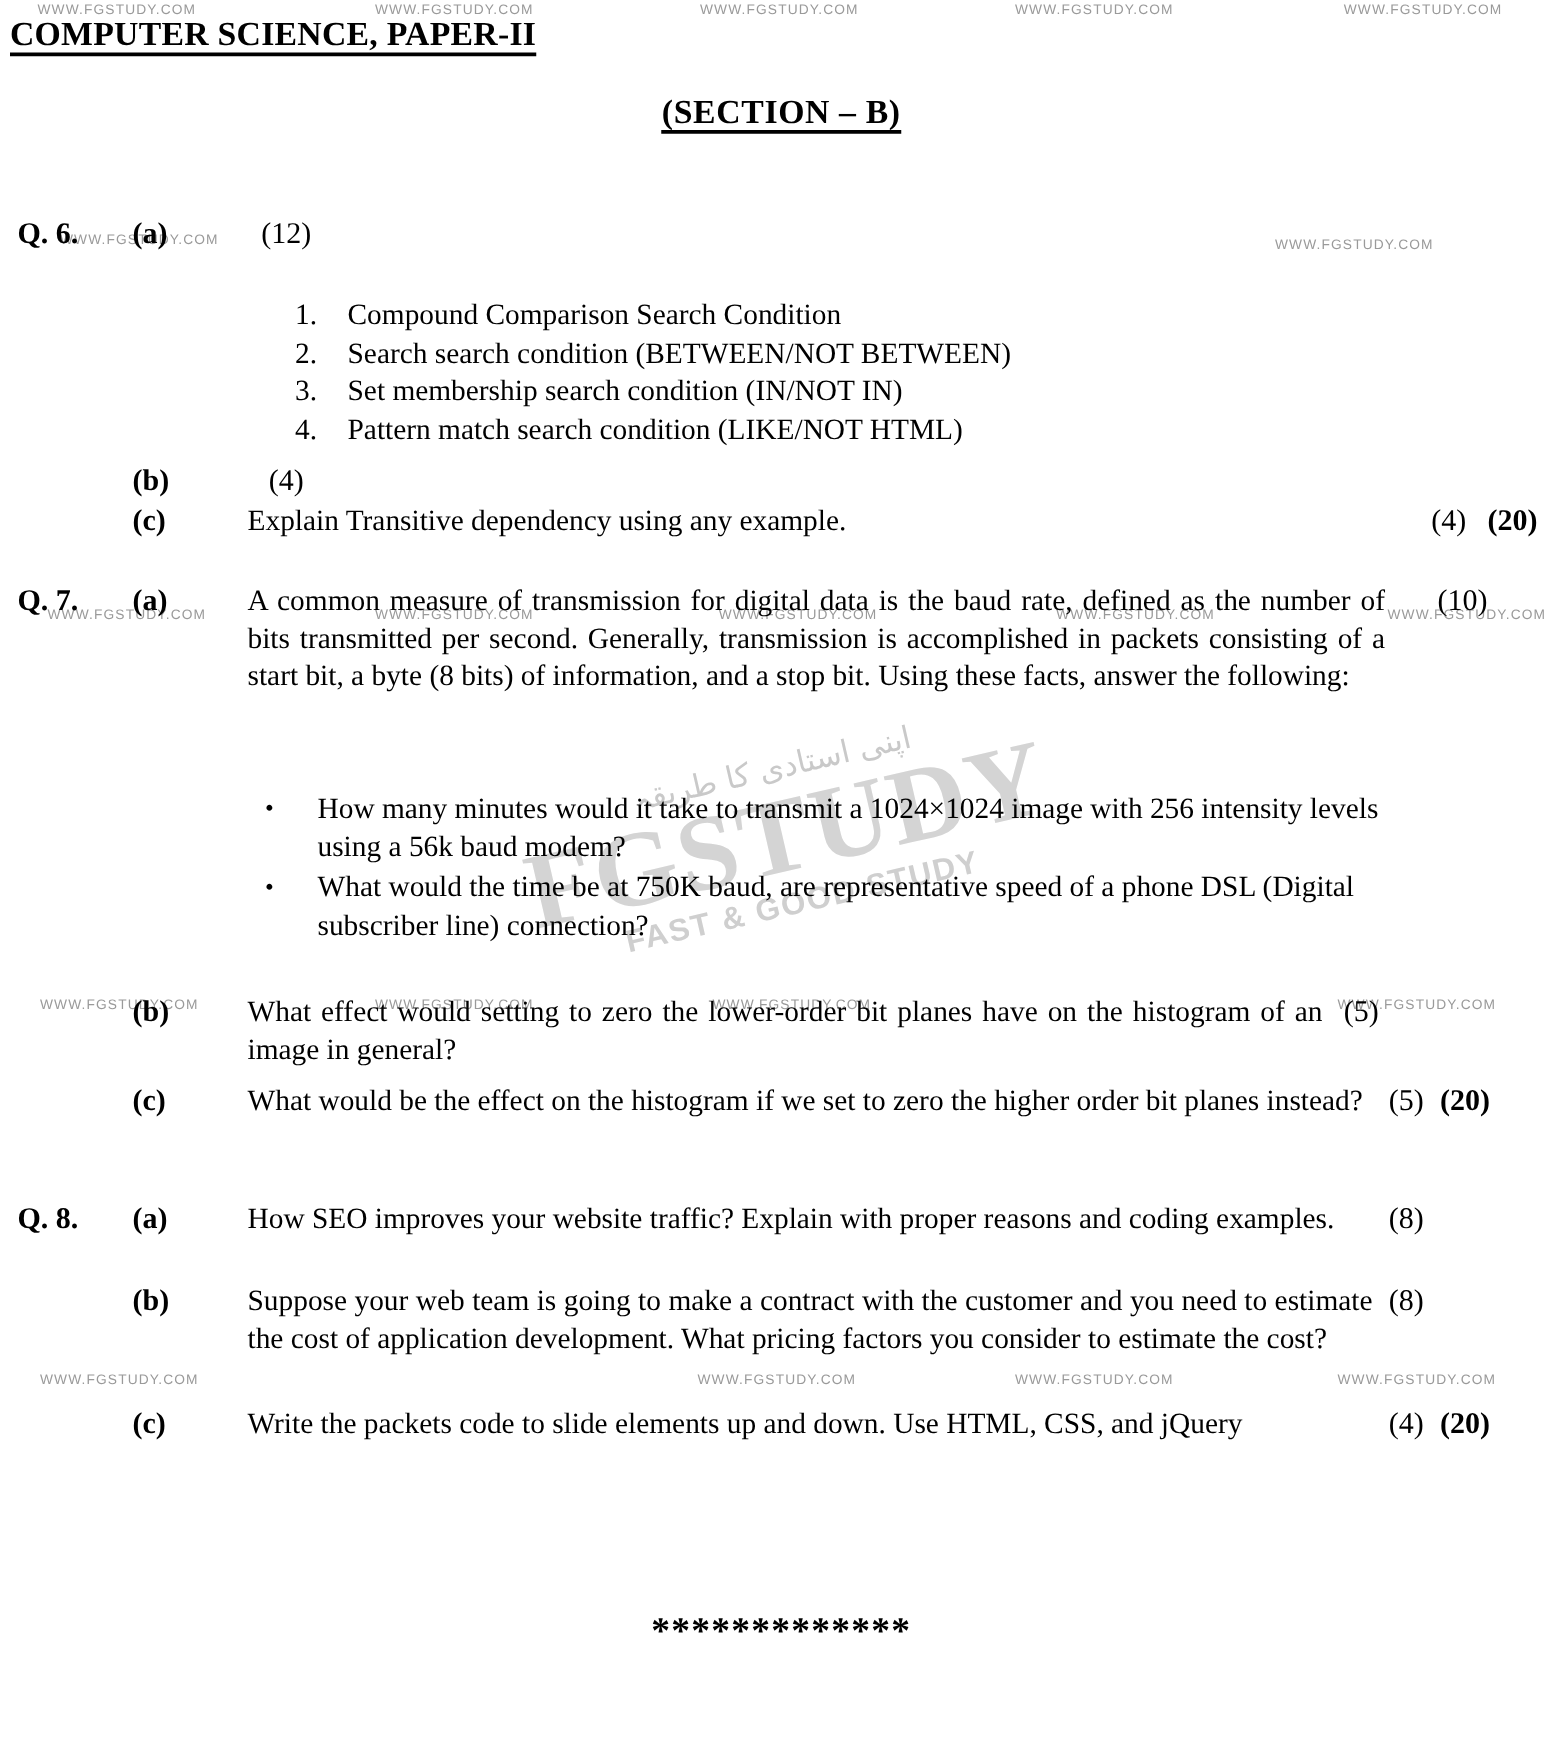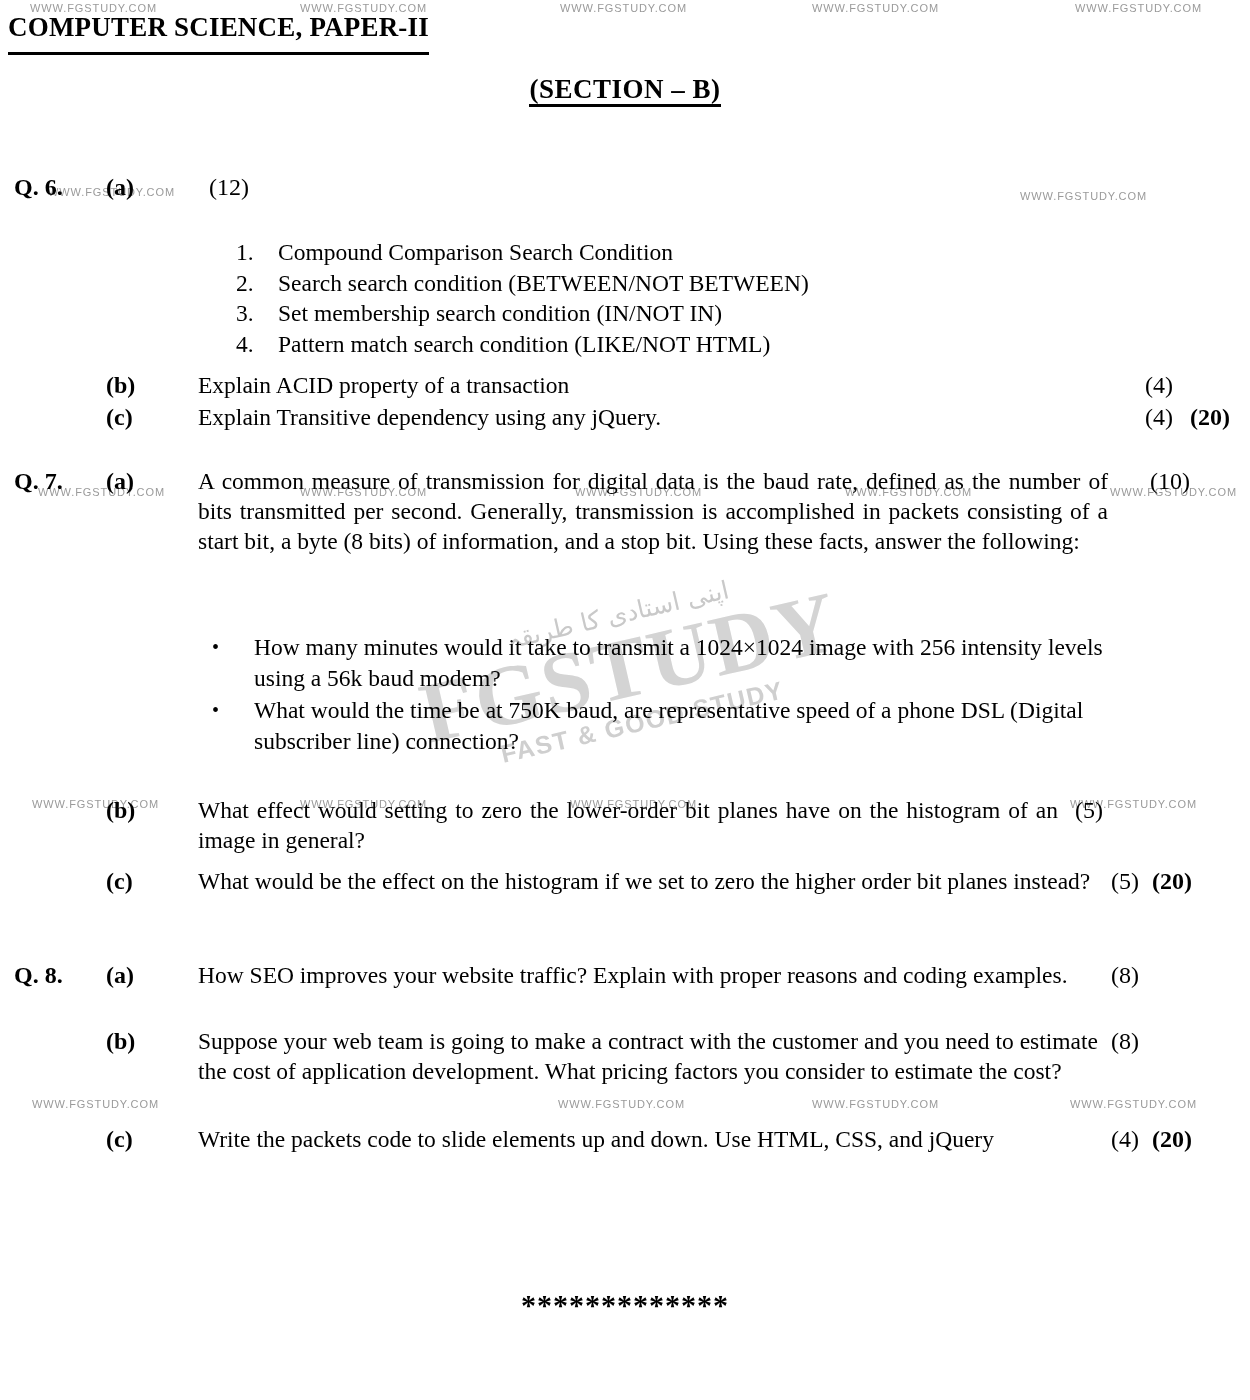--- a/index.html
+++ b/index.html
@@ -78,21 +78,21 @@
   }
 
   .paper-title {
     position: absolute;
     left: 8px;
     top: 13px;
     font-size: 27px;
     font-weight: bold;
     letter-spacing: 0.2px;
     border-bottom: 3px solid #000;
-    padding-bottom: 11px;
+    padding-bottom: 1px;
     line-height: 1.05;
     white-space: nowrap;
   }
 
   .section-title {
     position: absolute;
     left: 0;
     top: 74px;
     width: 1250px;
     text-align: center;
@@ -261,28 +261,27 @@
       </li>
       <li>
         <span class="n">4.</span>
         <span>Pattern match search condition (LIKE/NOT HTML)</span>
       </li>
     </ul>
 
     <div class="qrow" style="left:14px; top:370px; width:1236px;">
       <div class="q-num"></div>
       <div class="q-part">(b)</div>
-      <div class="q-body" style="width:930px;">Explain ACID property of a transaction</div>
       <div class="q-marks">(4)</div>
     </div>
 
     <div class="qrow" style="left:14px; top:402px; width:1236px;">
       <div class="q-num"></div>
       <div class="q-part">(c)</div>
-      <div class="q-body" style="width:930px;">Explain Transitive dependency using any jQuery.</div>
+      <div class="q-body" style="width:930px;">Explain Transitive dependency using any example.</div>
       <div class="q-marks">(4)</div>
       <div class="q-total">(20)</div>
     </div>
 
     <div class="qrow" style="left:14px; top:466px; width:1236px;">
       <div class="q-num">Q. 7.</div>
       <div class="q-part">(a)</div>
       <div class="q-body" style="width:910px;">A common measure of transmission for digital data is the baud rate, defined as the number of bits transmitted per second. Generally, transmission is accomplished in packets consisting of a start bit, a byte (8 bits) of information, and a stop bit. Using these facts, answer the following:</div>
       <div class="q-marks" style="width:60px;margin-left:32px;">(10)</div>
     </div>

